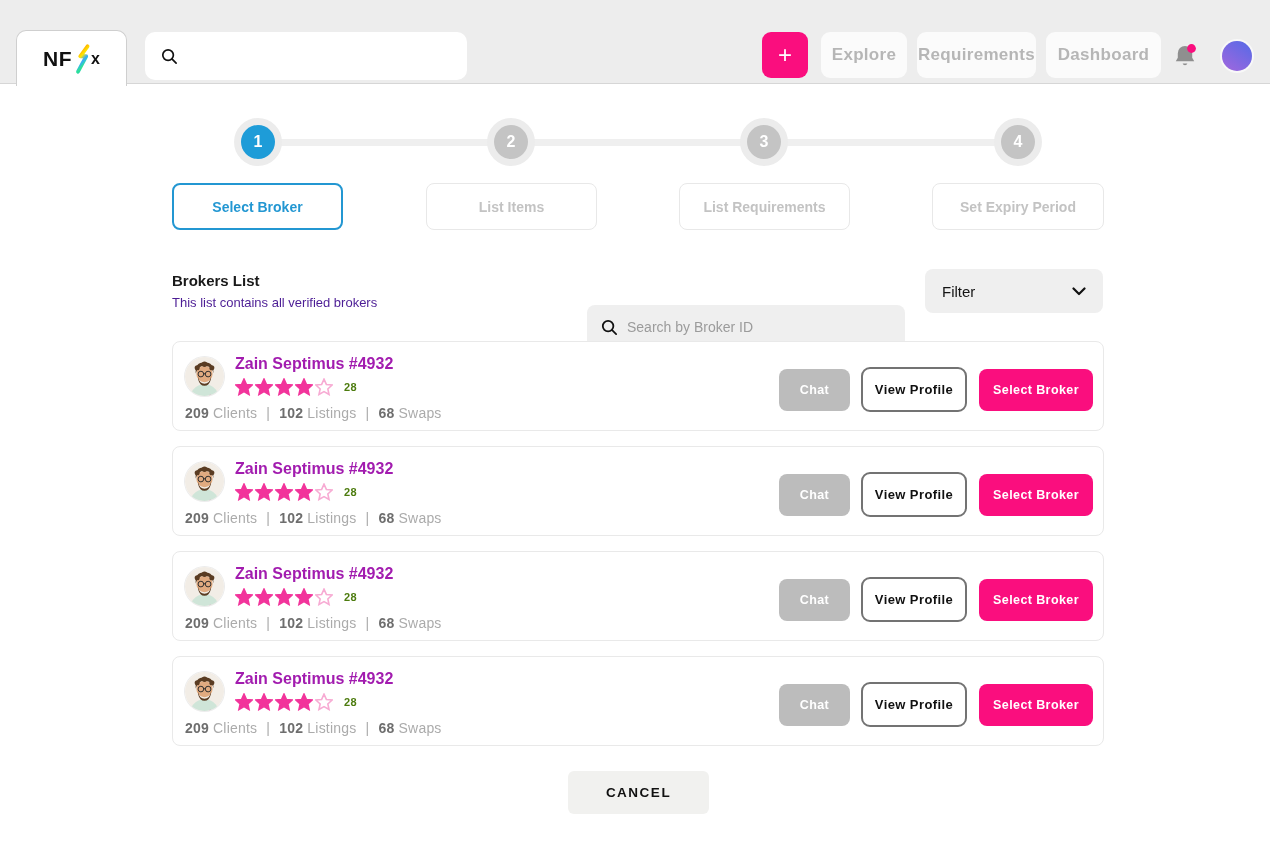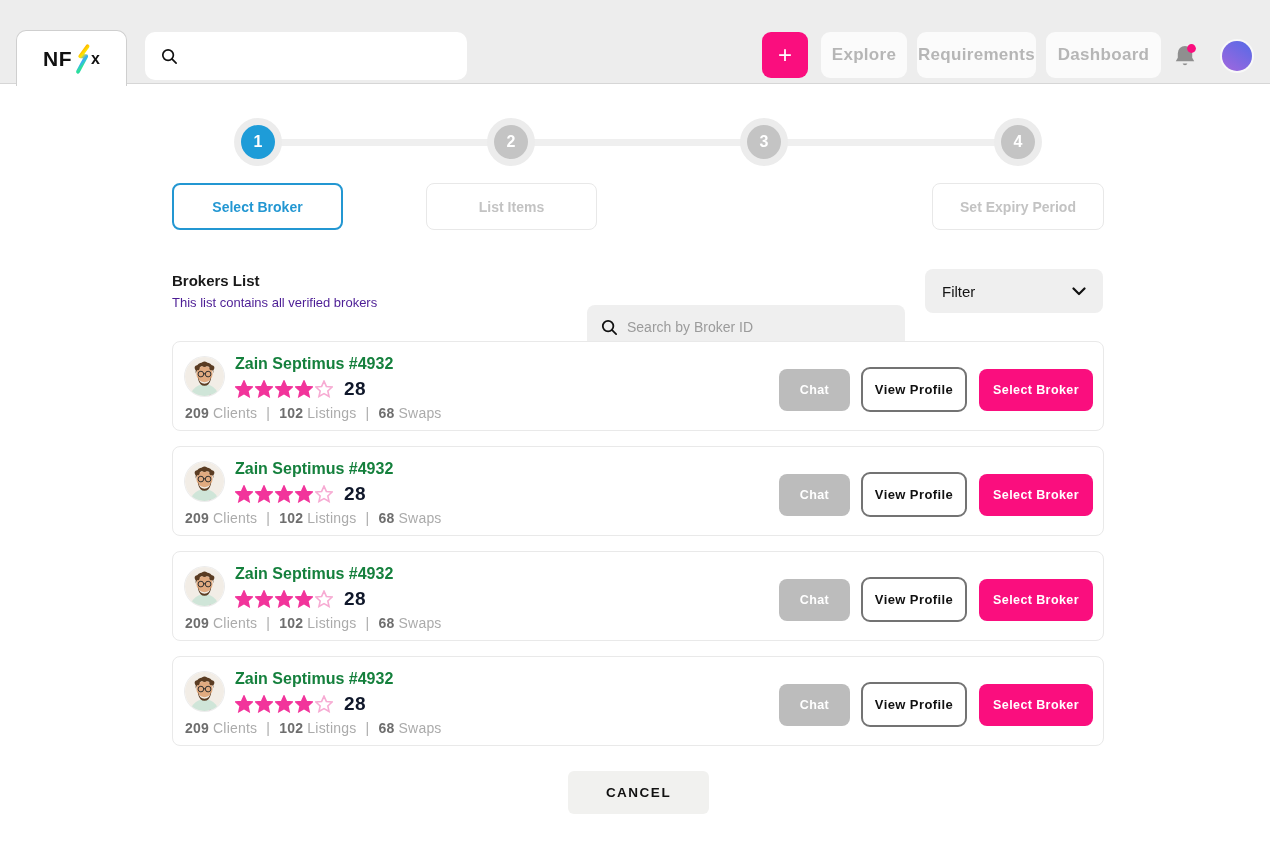--- a/index.html
+++ b/index.html
@@ -62,26 +62,26 @@
     background:#efefef; border-radius:8px; display:flex; align-items:center;
     padding:0 17px; cursor:pointer; }
   .filter-dd .lbl { flex:1; font-size:15px; color:#141414; font-weight:500; }
   .icon-chevron { width:14px; height:9px; }
   
   .cards { position:absolute; left:172px; top:341px; width:932px;
     display:flex; flex-direction:column; gap:15px; }
   .card { position:relative; height:90px; background:#fff; border:1px solid #e9e9e9; border-radius:8px; }
   .card .avatar { position:absolute; left:12px; top:15px; width:39px; height:39px;
     border-radius:50%; overflow:hidden; box-shadow:0 0 0 1px #ececec; }
-  .card .bname { position:absolute; left:62px; top:13px; font-size:16px; font-weight:800; color:#15803d; }
+  .card .bname { position:absolute; left:62px; top:13px; font-size:16px; font-weight:800; color:#a21caf; }
   .card .rating { position:absolute; left:62px; top:36px; display:flex; align-items:center; gap:2px; }
   .star { width:18px; height:18px; display:inline-flex; }
   .star svg polygon { fill:none; stroke:#f7abd3; stroke-width:1.4; }
   .star.filled svg polygon { fill:#f2349b; stroke:#f2349b; }
-  .rating-count { margin-left:9px; font-size:19px; font-weight:700; color:#0f172a; letter-spacing:.5px; }
+  .rating-count { margin-left:9px; font-size:11px; font-weight:700; color:#4d7c0f; letter-spacing:.5px; }
   .stats { position:absolute; left:12px; top:63px; font-size:14px; color:#ababab; letter-spacing:.2px; }
   .stats b { color:#6e6e6e; font-weight:700; }
   .stats .sep { margin:0 5px; color:#ababab; }
   .btn { position:absolute; border:none; border-radius:8px; font-family:"Liberation Sans",sans-serif;
     font-size:12.5px; font-weight:700; letter-spacing:.4px; cursor:pointer;
     display:flex; align-items:center; justify-content:center; }
   .btn-chat { left:606px; top:27px; width:71px; height:42px; background:#bcbcbc; color:#fff; }
   .btn-view { left:688px; top:25px; width:106px; height:45px; background:#fff;
     border:2px solid #737373; border-radius:9px; color:#111; font-weight:800; font-size:13px; }
   .btn-select { left:806px; top:27px; width:114px; height:42px; background:var(--pink); color:#fff; }
@@ -148,20 +148,21 @@
   </div>
   <div class="step-halo" style="left:740px">
     <div class="step-circle">3</div>
   </div>
   <div class="step-halo" style="left:994px">
     <div class="step-circle">4</div>
   </div>
 
   <div class="step-box active" style="left:172px;width:171px">Select Broker</div>
   <div class="step-box" style="left:426px;width:171px">List Items</div>
+  <div class="step-box" style="left:679px;width:171px">List Requirements</div>
   <div class="step-box" style="left:932px;width:172px">Set Expiry Period</div>
 
   <div class="brokers-title">Brokers List</div>
   <div class="brokers-subtitle">This list contains all verified brokers</div>
 
   <div class="broker-search">
     <svg class="icon-magnifier" viewBox="0 0 18 18">
       <circle cx="7.5" cy="7.5" r="5.6" fill="none" stroke="#111" stroke-width="1.9"></circle>
       <line x1="11.8" y1="11.8" x2="16" y2="16" stroke="#111" stroke-width="1.9" stroke-linecap="round"></line>
     </svg>

